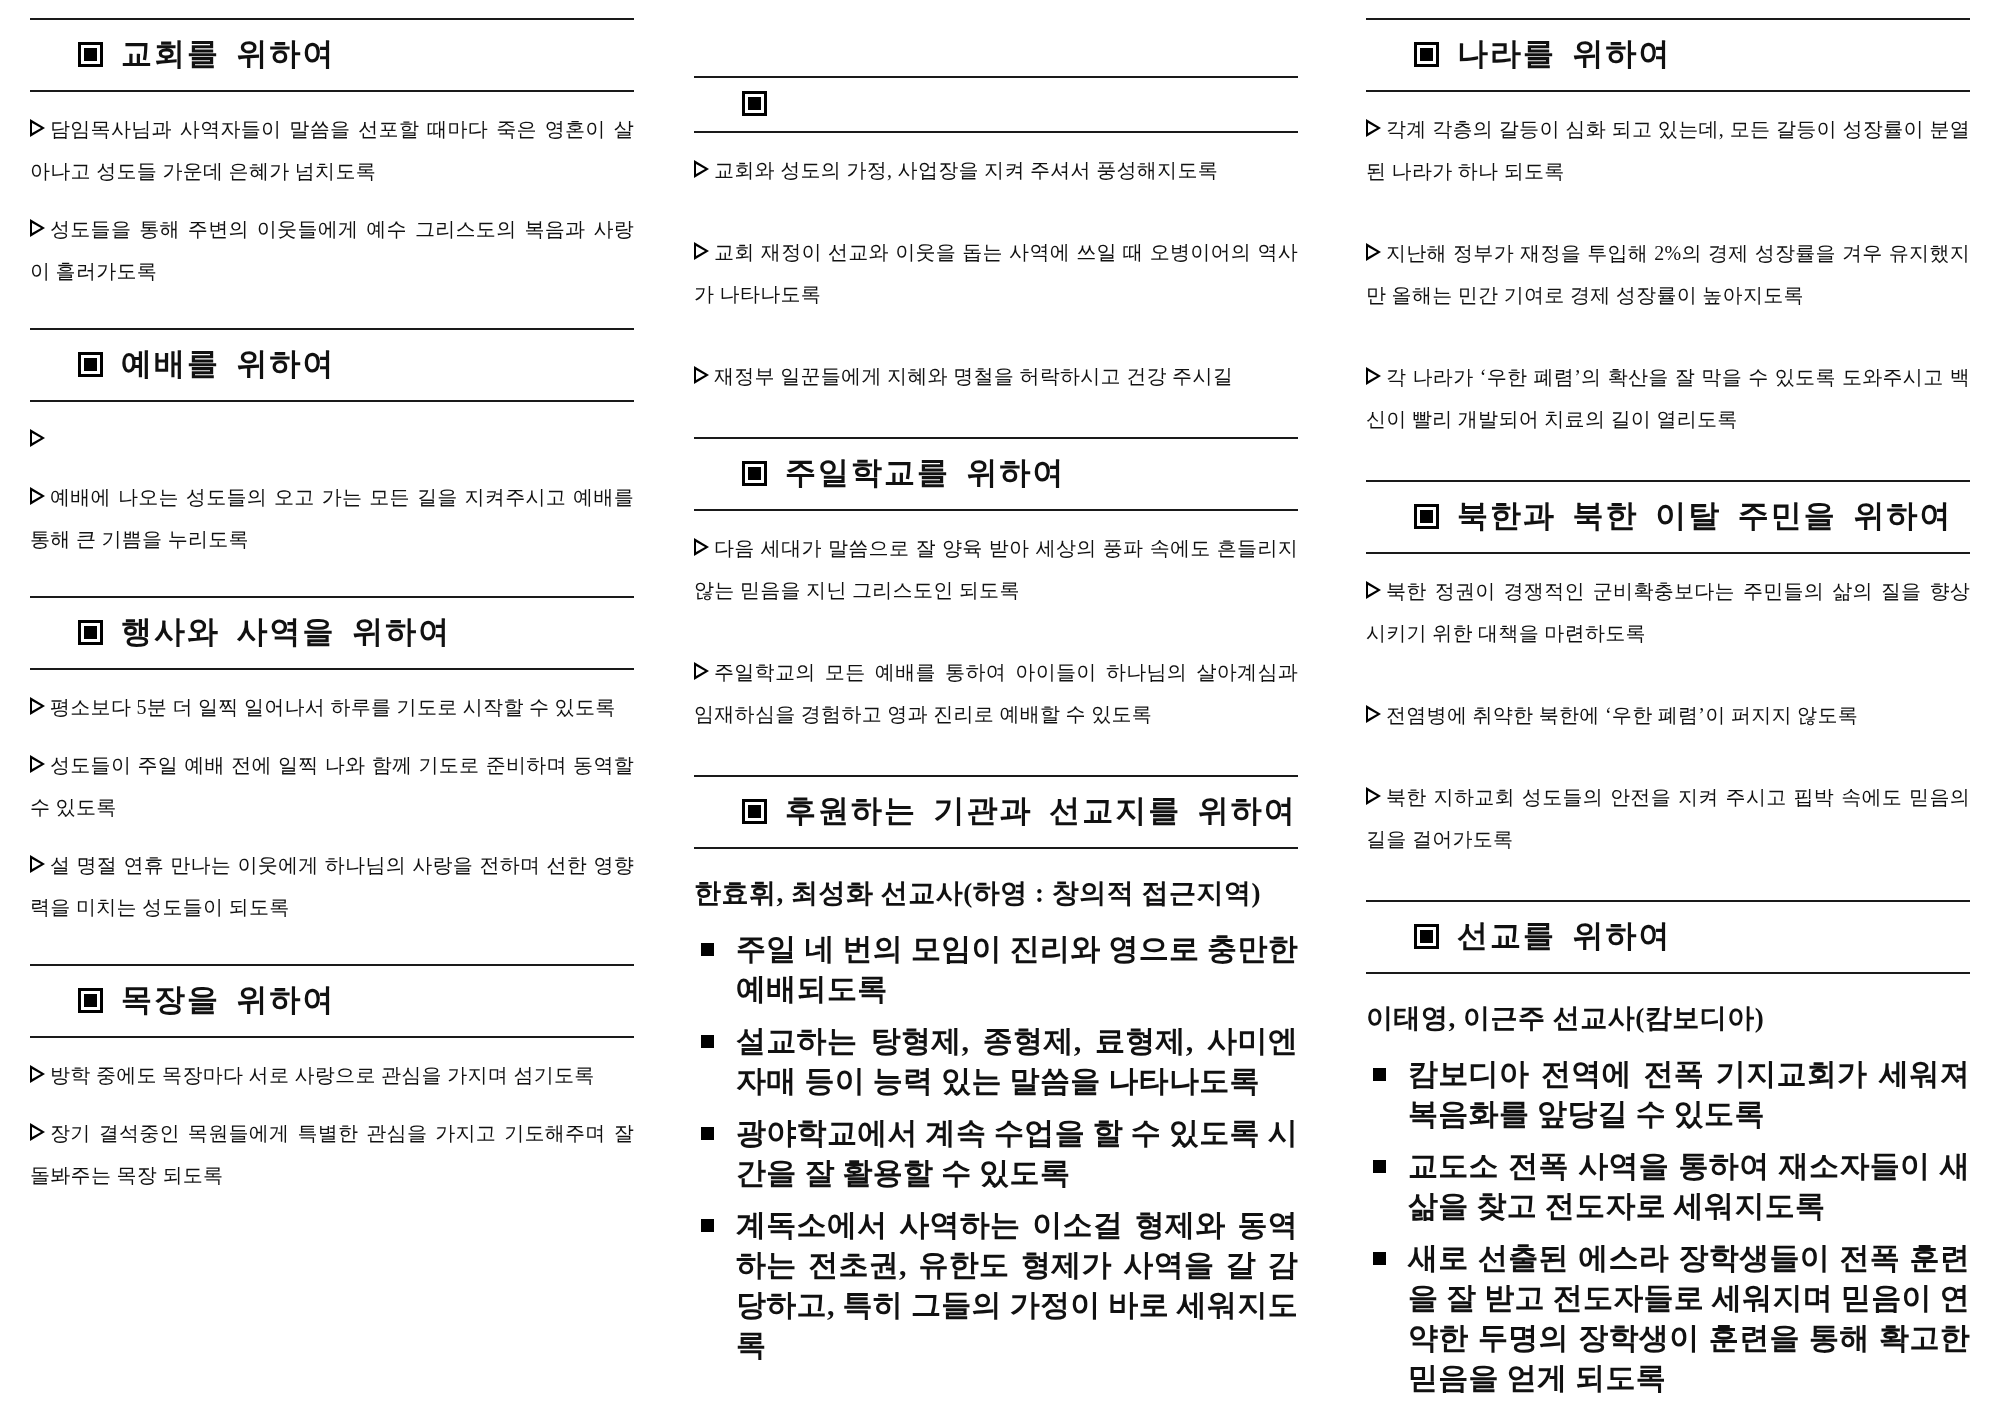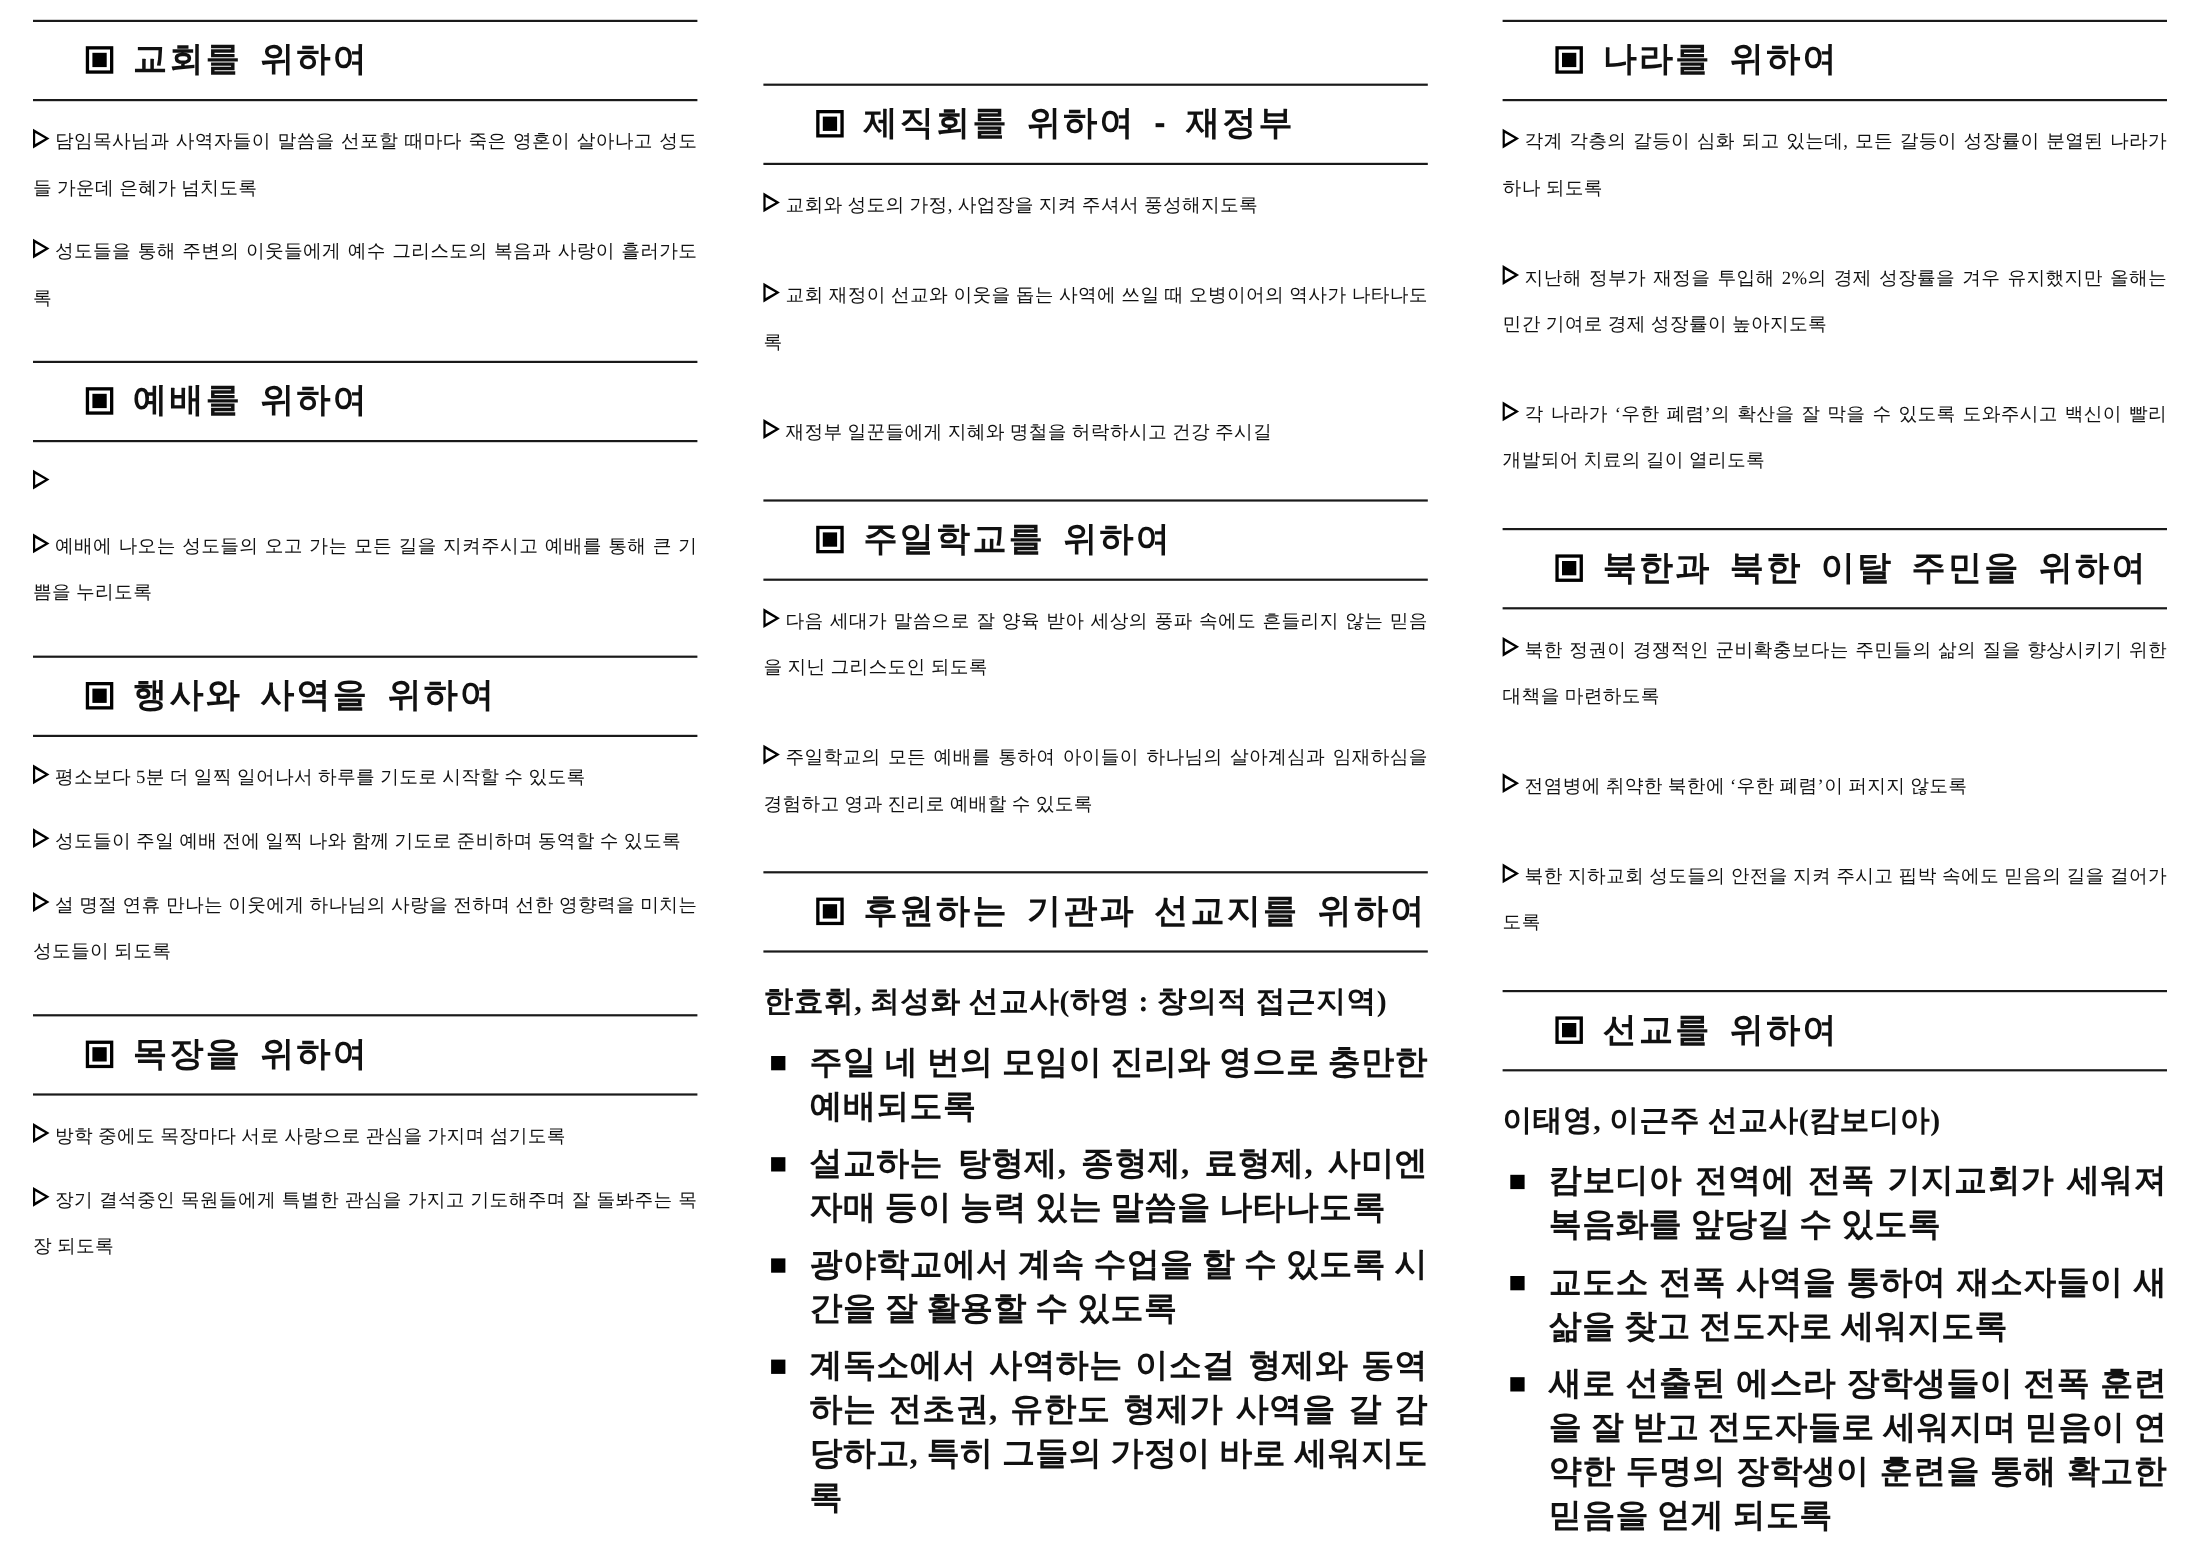--- a/index.html
+++ b/index.html
@@ -48,21 +48,21 @@
   }
   .hdr-icon::after {
     content: "";
     position: absolute;
     left: 3px; top: 3px; right: 3px; bottom: 3px;
     background: #000;
   }
 
   
   .para {
-    font-size: 17px;
+    font-size: 20px;
     line-height: 42px;
     letter-spacing: 0.3px;
     text-align: justify;
     text-align-last: left;
     margin: 12px 0 16px 0;
   }
   .col:nth-child(2) .sec:nth-of-type(-n+2) .para,
   .col:nth-child(3) .sec:nth-of-type(-n+2) .para { margin-bottom: 40px; }
 
   .tri {
@@ -146,21 +146,20 @@
           <span class="hdr-title">목장을 위하여</span>
         </div>
         <p class="para"><span class="tri"></span><span>방학 중에도 목장마다 서로 사랑으로 관심을 가지며 섬기도록</span></p>
         <p class="para"><span class="tri"></span><span>장기 결석중인 목원들에게 특별한 관심을 가지고 기도해주며 잘 돌봐주는 목장 되도록</span></p>
       </section>
     </div>
   <div class="col col-offset">
       <section class="sec">
         <div class="sec-header">
           <span class="hdr-icon"></span>
-          <span class="hdr-title">제직회를 위하여 - 재정부</span>
         </div>
         <p class="para"><span class="tri"></span><span>교회와 성도의 가정, 사업장을 지켜 주셔서 풍성해지도록</span></p>
         <p class="para"><span class="tri"></span><span>교회 재정이 선교와 이웃을 돕는 사역에 쓰일 때 오병이어의 역사가 나타나도록</span></p>
         <p class="para"><span class="tri"></span><span>재정부 일꾼들에게 지혜와 명철을 허락하시고 건강 주시길</span></p>
       </section>
       <section class="sec">
         <div class="sec-header">
           <span class="hdr-icon"></span>
           <span class="hdr-title">주일학교를 위하여</span>
         </div>

